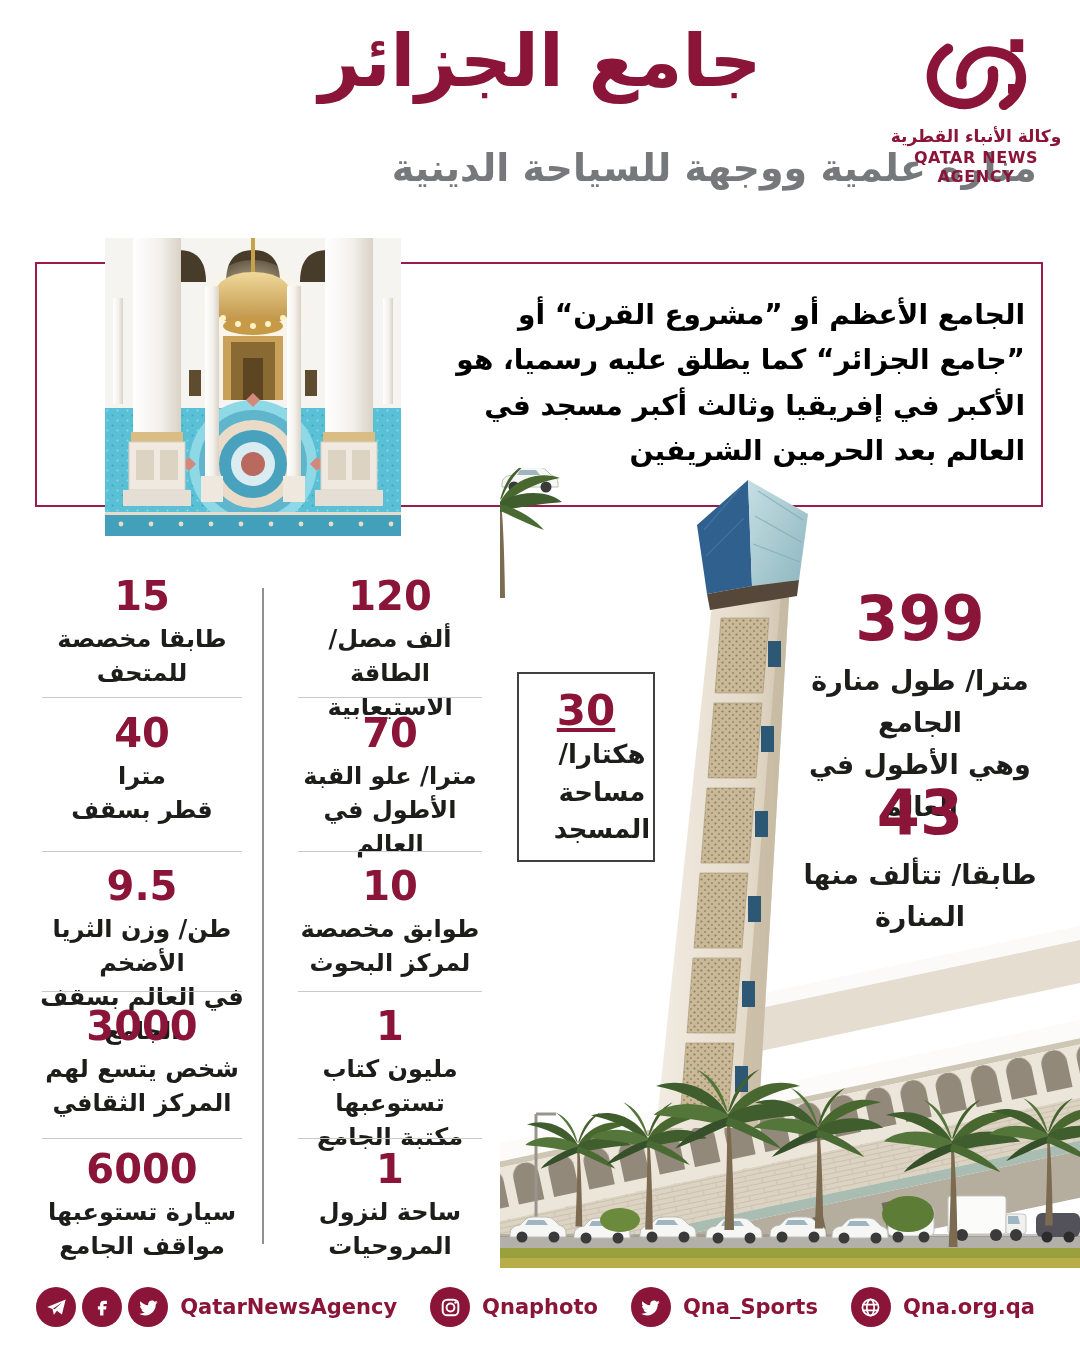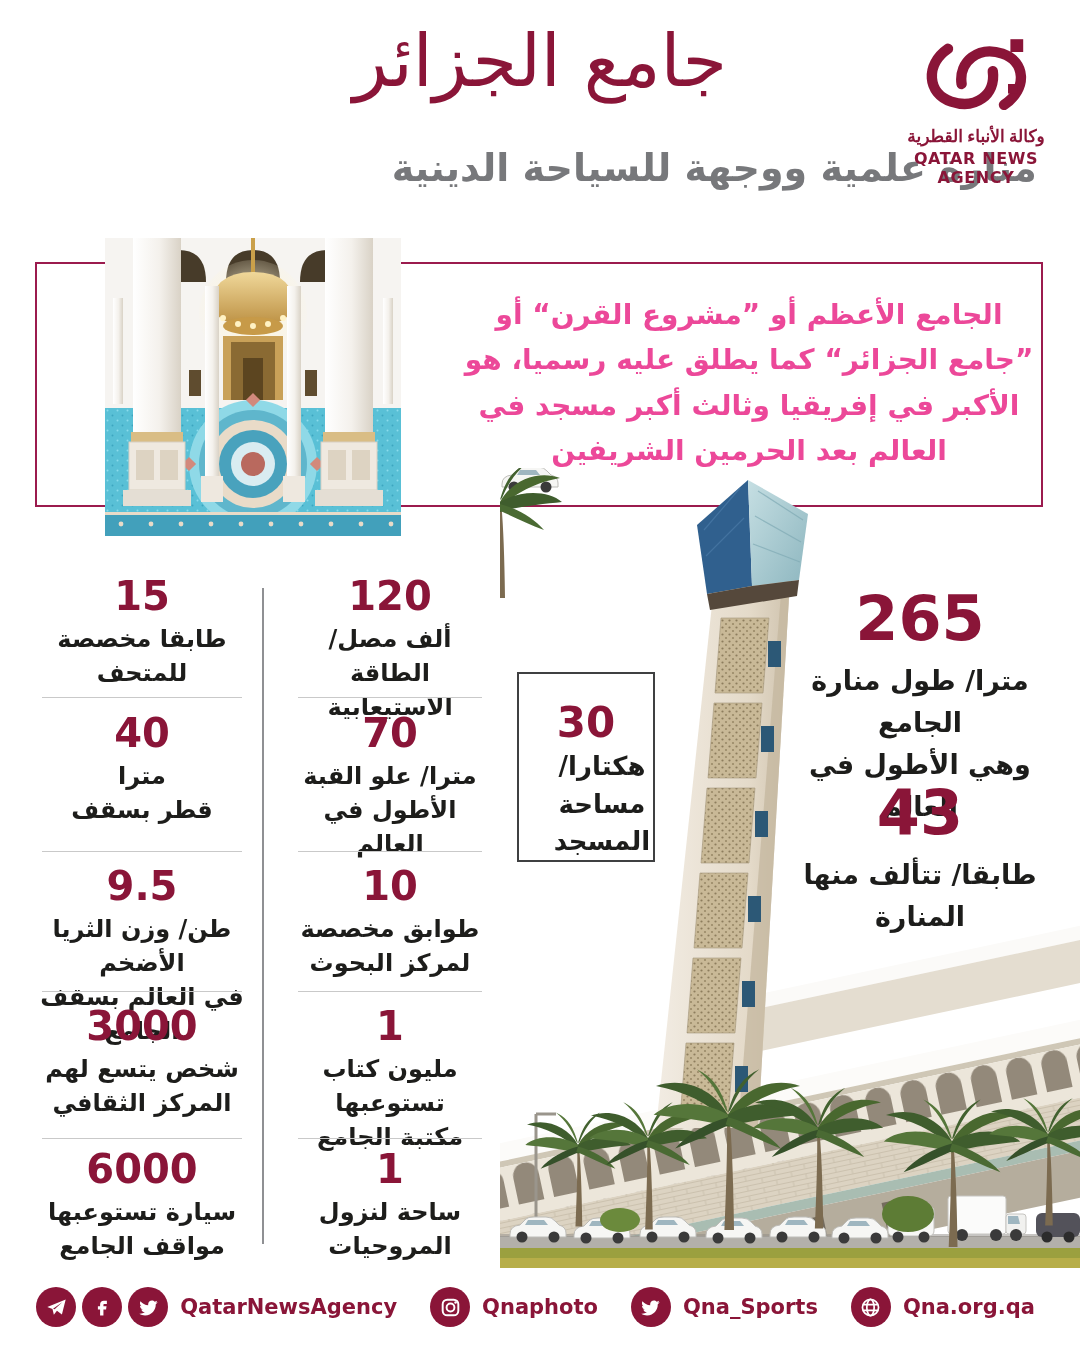--- a/index.html
+++ b/index.html
@@ -1,47 +1,47 @@
 <!DOCTYPE html>
 <html lang="ar"><head>
 <meta charset="utf-8">
 <style>
   html,body{margin:0;padding:0;background:#ffffff;}
   .canvas{position:relative;width:1080px;height:1350px;background:#ffffff;overflow:hidden;
           font-family:"DejaVu Sans", sans-serif;}
   
   .title{position:absolute;top:22px;left:0;width:100%;text-align:center;
-         color:#8a1538;font-size:72px;font-weight:normal;direction:rtl;line-height:1.1;}
+         color:#8a1538;font-size:72px;font-weight:bold;direction:rtl;line-height:1.1;}
   .subtitle{position:absolute;top:146px;left:0;width:96%;
             color:#77787b;font-size:38px;font-weight:bold;direction:rtl;}
   .logo{position:absolute;top:28px;right:14px;width:180px;text-align:center;}
   .logo svg{display:block;margin:0 auto;}
-  .logo .ar{color:#8a1538;font-size:17px;font-weight:bold;direction:rtl;margin-top:2px;font-family:Liberation Serif, serif;}
+  .logo .ar{color:#8a1538;font-size:17px;font-weight:bold;direction:rtl;margin-top:2px;}
   .logo .en{color:#8a1538;font-size:16px;font-weight:bold;letter-spacing:.6px;margin-top:2px;}
   
   .intro-box{position:absolute;left:35px;top:262px;width:1008px;height:245px;
              border:2px solid #9b1b4e;box-sizing:border-box;background:#ffffff;}
-  .intro-text{position:absolute;left:445px;top:292px;width:580px;text-align:center;
-              color:#ec4899;font-size:28px;font-weight:bold;line-height:1.62;
-              direction:rtl;white-space:pre-line;margin-left:14px;}
+  .intro-text{position:absolute;left:445px;top:292px;width:580px;text-align:right;
+              color:#000000;font-size:28px;font-weight:bold;line-height:1.62;
+              direction:rtl;white-space:pre-line;}
   .interior{position:absolute;left:105px;top:238px;width:296px;height:298px;}
   
   .stat{position:absolute;text-align:center;direction:rtl;}
   .stat .num{color:#8a1538;font-weight:bold;font-size:40px;line-height:1.05;}
   .stat .lbl{color:#1d1d1b;font-weight:bold;font-size:24px;line-height:1.42;
              white-space:pre-line;margin-top:5px;}
   .col-l{left:27px;width:230px;} .col-m{left:288px;width:204px;}
   .t0{top:575px}.t1{top:712px}.t2{top:865px}.t3{top:1005px}.t4{top:1148px}
   .sep{position:absolute;height:1px;background:#c9c9c9;}
   .sep-l{left:42px;width:200px;} .sep-m{left:298px;width:184px;}
   .s0{top:697px}.s1{top:851px}.s2{top:991px}.s3{top:1138px}
   .vdiv{position:absolute;left:262px;top:588px;width:2px;height:656px;background:#8f9093;}
   .area-box{position:absolute;left:517px;top:672px;width:138px;height:190px;
             border:2px solid #3f4041;box-sizing:border-box;text-align:center;direction:rtl;}
-  .area-box .num{color:#8a1538;font-weight:bold;font-size:42px;margin-top:28px;line-height:1;}
+  .area-box .num{color:#8a1538;font-weight:bold;font-size:42px;margin-top:16px;line-height:1;text-decoration:underline;}
   .area-box .lbl{color:#1d1d1b;font-weight:bold;font-size:26px;line-height:1.45;
                  white-space:pre-line;margin-top:4px;margin-left:32px;}
   .stat-big{position:absolute;left:770px;width:300px;text-align:center;direction:rtl;}
   .r0{top:588px}.r1{top:782px}
   .stat-big .num{color:#8a1538;font-weight:bold;font-size:62px;line-height:1;}
   .stat-big .lbl{color:#1d1d1b;font-weight:bold;font-size:27px;line-height:1.55;
                  white-space:pre-line;margin-top:10px;}
   
   .exterior{position:absolute;left:500px;top:468px;width:580px;height:800px;}
   
@@ -240,21 +240,21 @@
   </div>
 
   <div class="area-box">
     <div class="num">30</div>
     <div class="lbl">هكتارا/
 مساحة
 المسجد</div>
   </div>
 
   <div class="stat-big r0">
-    <div class="num">265</div>
+    <div class="num">399</div>
     <div class="lbl">مترا/ طول منارة الجامع
 وهي الأطول في العالم</div>
   </div>
   <div class="stat-big r1">
     <div class="num">43</div>
     <div class="lbl">طابقا/ تتألف منها
 المنارة</div>
   </div>
 
   <svg class="exterior" viewBox="0 0 580 800">

